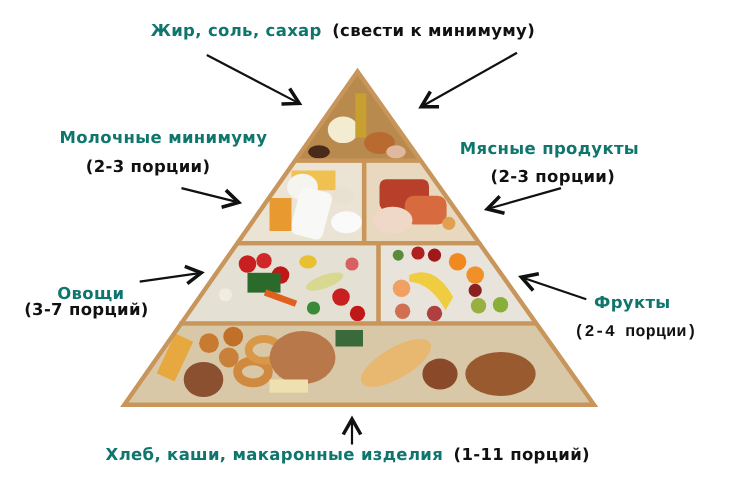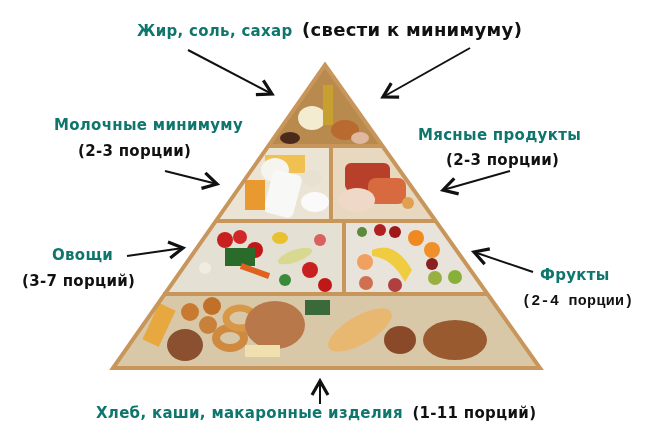--- a/index.html
+++ b/index.html
@@ -120,30 +120,30 @@
     <line x1="165" y1="171" x2="217" y2="184"></line>
     <line x1="510" y1="171" x2="443" y2="190"></line>
     <line x1="127" y1="256" x2="183" y2="248"></line>
     <line x1="533" y1="272" x2="474" y2="252"></line>
     <line x1="320" y1="404" x2="320" y2="381"></line>
   </g>
 </svg>
 
 <div class="label" style="left:137px; top:19px;">
   <span class="red">Жир, соль, сахар</span>
-  <span class="blk" style="font-size:18px; margin-left:4px;">(свести к минимуму)</span>
+  <span class="blk" style="font-size:15px; margin-left:4px;">(свести к минимуму)</span>
 </div>
 
 <div class="label red" style="left:54px; top:116px;">Молочные минимуму</div>
 <div class="label blk" style="left:78px; top:142px;">(2-3 порции)</div>
 
 <div class="label red" style="left:418px; top:126px;">Мясные продукты</div>
 <div class="label blk" style="left:446px; top:151px;">(2-3 порции)</div>
 
-<div class="label red" style="left:52px; top:246px;text-align:center;">Овощи</div>
+<div class="label red" style="left:52px; top:258px;text-align:center;">Овощи</div>
 <div class="label blk" style="left:22px; tops:272px; top:272px;">(3-7 порций)</div>
 
 <div class="label red" style="left:540px; top:266px;">Фрукты</div>
 <div class="label blk" style="left:522px; top:293px;font-family:Liberation Mono, monospace;">(2-4 порции)</div>
 
 <div class="label" style="left:96px; top:404px;">
   <span class="red">Хлеб, каши, макаронные изделия</span>
   <span class="blk" style="margin-left:4px;">(1-11 порций)</span>
 </div>
 

